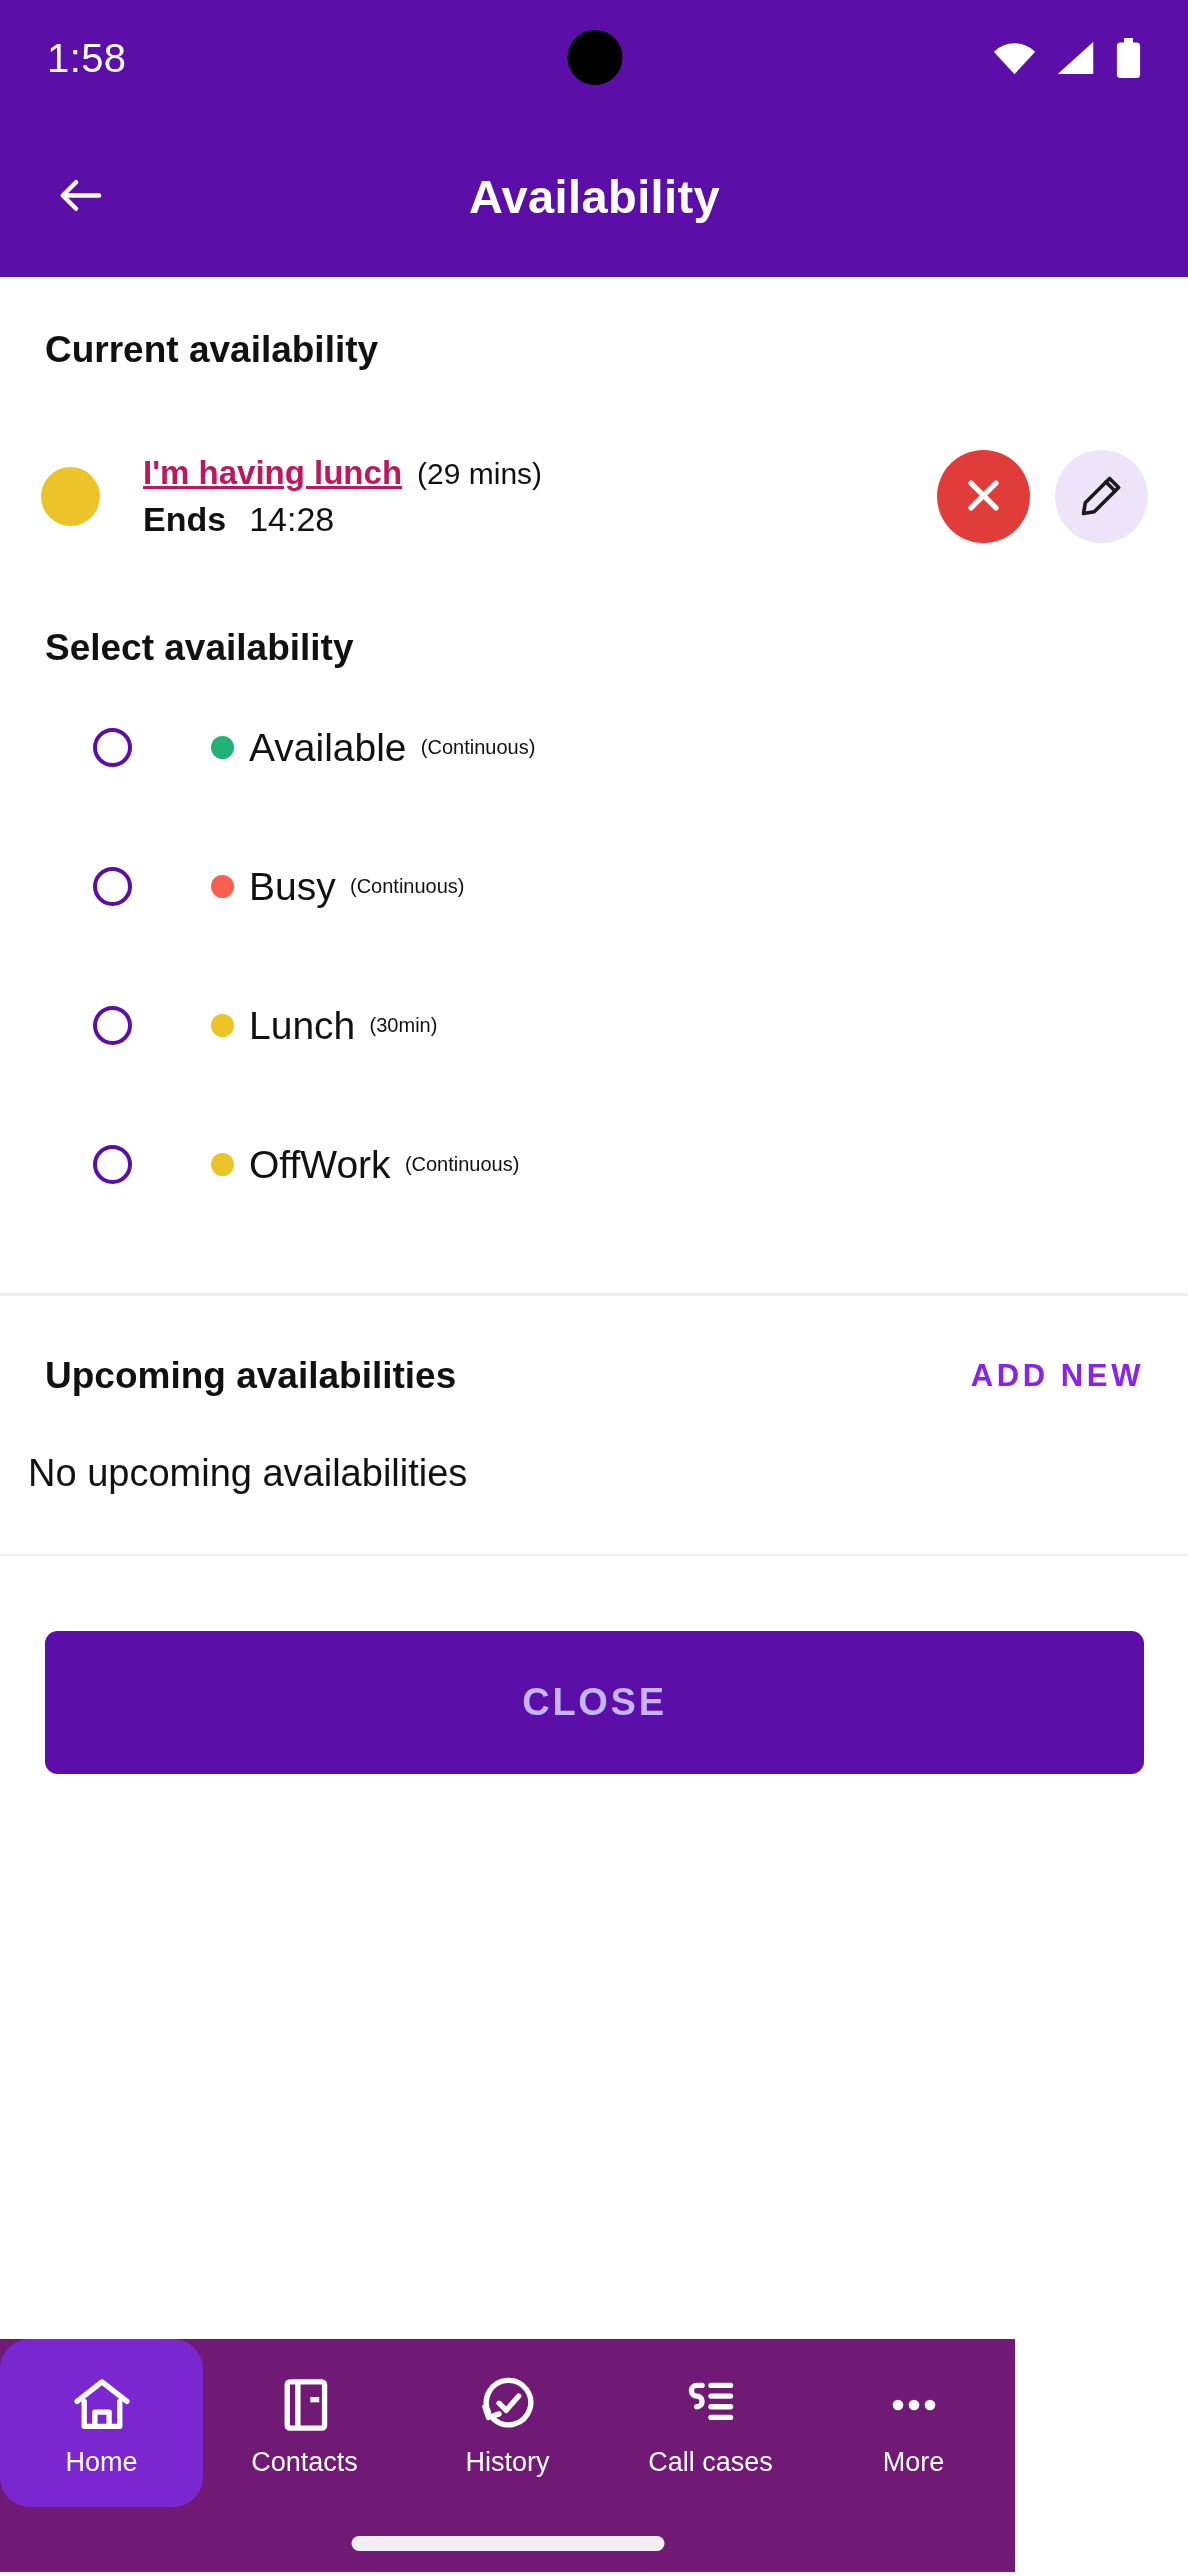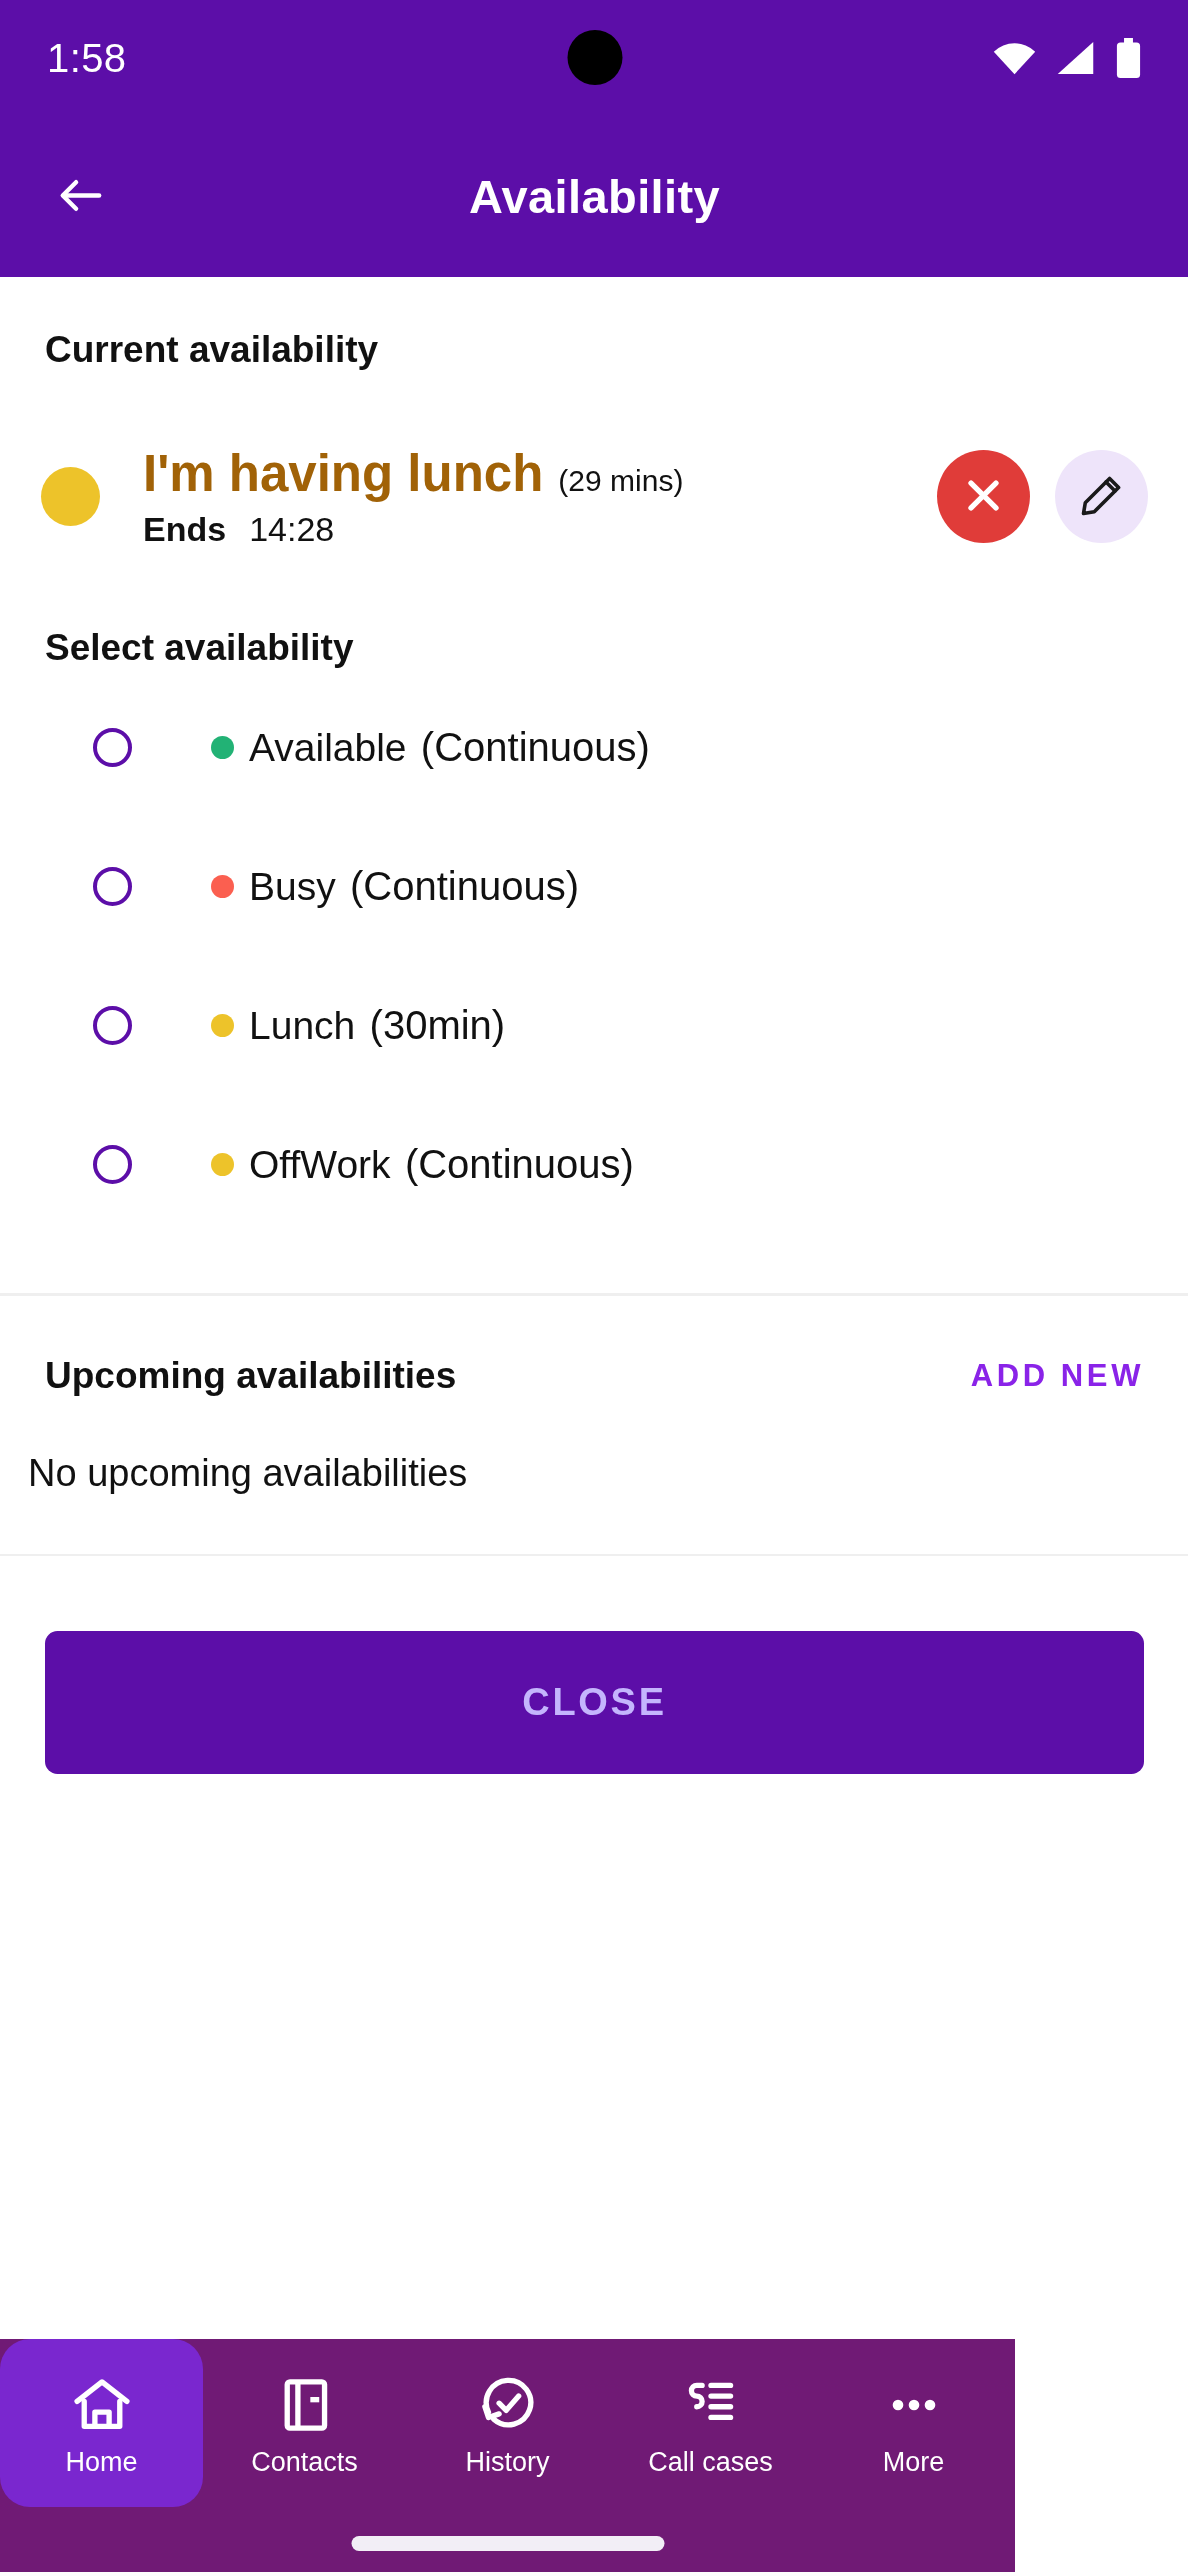--- a/index.html
+++ b/index.html
@@ -59,21 +59,21 @@
   .current-row{
     display:flex; align-items:center;
     padding:0 41px; margin-top:63px; height:125px;
   }
   .big-dot{
     width:59px; height:59px; border-radius:50%; flex:0 0 auto;
     background:#edc32a;
   }
   .current-info{ margin-left:43px; flex:1 1 auto; }
   .current-line1{ display:flex; align-items:baseline; }
-  .current-name{ font-size:51px; font-weight:bold; color:#a16207; }
+  .current-name{ font-size:33px; font-weight:bold; color:#be185d;text-decoration:underline; }
   .current-dur{ font-size:30px; color:#111111; margin-left:15px; }
   .current-line2{ display:flex; align-items:baseline; margin-top:7.2px; }
   .ends-label{ font-size:34px; font-weight:bold; color:#111111; }
   .ends-time{ font-size:34px; color:#111111; margin-left:23px; }
 
   .round-btn{
     width:93px; height:93px; border-radius:50%; flex:0 0 auto;
     display:flex; align-items:center; justify-content:center; cursor:pointer;
   }
   .btn-cancel{ background:#e03c39; }
@@ -88,21 +88,21 @@
   .radio{
     width:39px; height:39px; border-radius:50%; flex:0 0 auto;
     border:4.5px solid #5c0ea8; background:transparent;
     margin-left:48px;
   }
   .opt-dot{
     width:23px; height:23px; border-radius:50%; flex:0 0 auto;
     margin-left:79px;
   }
   .opt-label{ font-size:39px; color:#111111; margin-left:15px; }
-  .opt-dur{ font-size:40px; color:#111111; margin-left:14.3px; }
+  .opt-dur{ font-size:20px; color:#111111; margin-left:14.3px; }
 
   .divider{ height:2.7px; background:#efefef; width:100%; }
 
   
   .upcoming-head{
     display:flex; align-items:center; justify-content:space-between;
     padding:0 45px; margin-top:59px;
   }
   .add-new{
     font-size:31px; font-weight:bold; color:#8a23e8;

